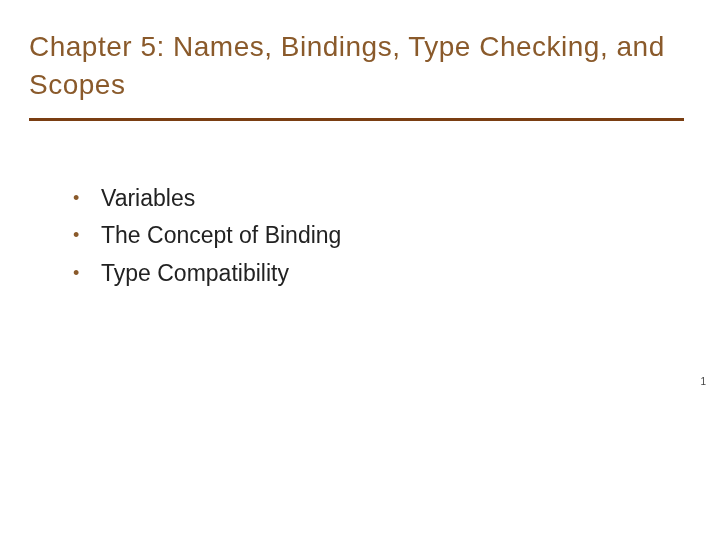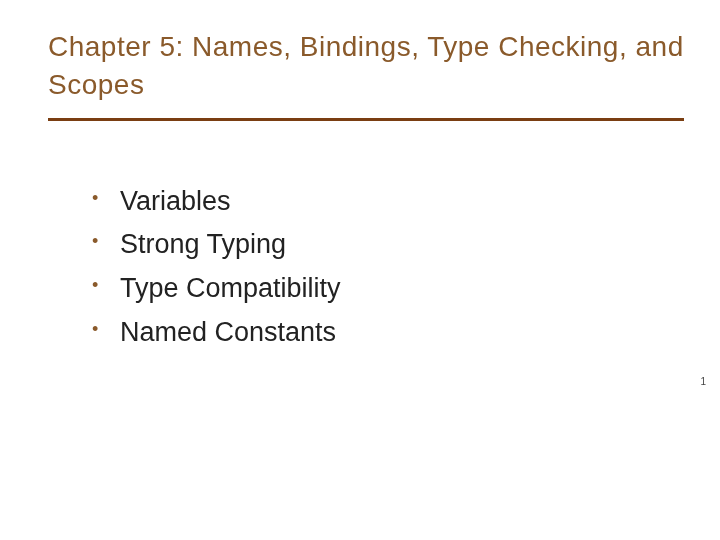--- a/index.html
+++ b/index.html
@@ -1,41 +1,41 @@
 <!DOCTYPE html>
 <html><head>
 <meta charset="utf-8">
 <style>
   * { margin: 0; padding: 0; box-sizing: border-box; }
   html, body { width: 720px; height: 540px; background: #fff; font-family: Verdana, Geneva, sans-serif; }
   .slide {
     width: 720px;
     height: 397px;
     position: relative;
-    padding: 28px 36px 0 48px;
+    padding: 28px 36px 0 29px;
   }
   .title {
     color: #8a5a2b;
     font-size: 28px;
     line-height: 1.35;
     font-weight: 400;
     letter-spacing: 0.5px;
     padding-bottom: 10px;
     margin-bottom: 4px;
   }
   .rule {
     border: none;
     border-top: 3px solid #7a3e12;
     margin: 0 0 60px 0;
   }
   .bullets {
     list-style: none;
     padding-left: 44px;
     color: #222;
-    font-size: 27px;
+    font-size: 23px;
     line-height: 1.55;
   }
   .bullets li {
     position: relative;
     padding-left: 28px;
     margin-bottom: 2px;
   }
   .bullets li::before {
     content: "•";
     position: absolute;
@@ -54,18 +54,17 @@
   }
 </style>
 </head>
 <body>
 
 <div class="slide">
   <h1 class="title">Chapter 5: Names, Bindings, Type Checking, and Scopes</h1>
   <hr class="rule">
   <ul class="bullets">
     <li>Variables</li>
-    <li>Strong Typing</li>
+    <li>The Concept of Binding</li>
     <li>Type Compatibility</li>
-    <li>Named Constants</li>
   </ul>
   <div class="pagenum">1</div>
 </div>
 
 </body></html>

